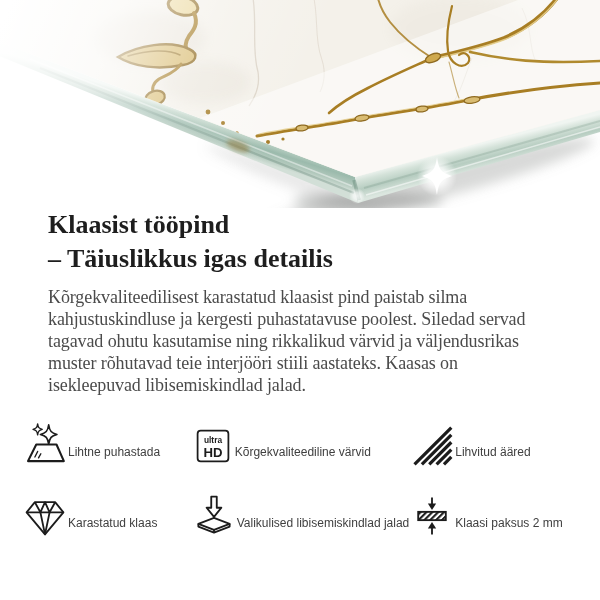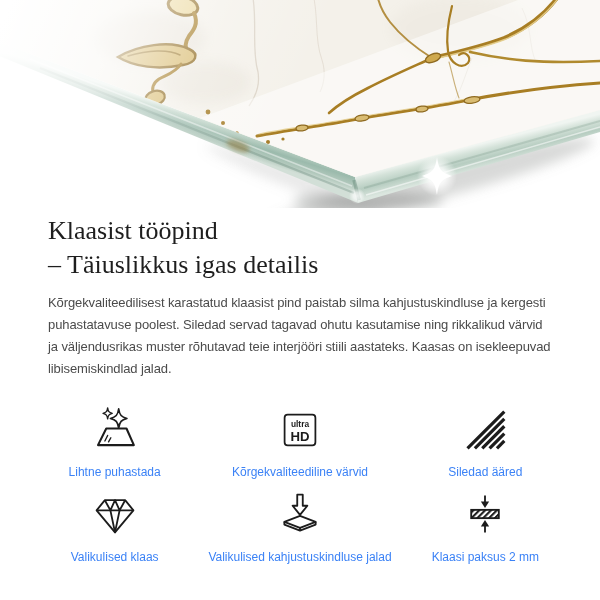--- a/index.html
+++ b/index.html
@@ -6,37 +6,37 @@
   body{
     width:600px;height:600px;overflow:hidden;background:#ffffff;
     font-family:"Liberation Sans",sans-serif;
     -webkit-font-smoothing:antialiased;
   }
   .page{width:600px;height:600px;position:relative;background:#fff}
   .hero{width:600px;height:208px;overflow:hidden}
   .hero svg{display:block}
   .content{padding:0 48px}
   .title{
-    margin:6px 0 0;
+    margin:0 0 0;
     font-family:"Liberation Serif",serif;
-    font-weight:400;
+    font-weight:700;
     font-size:26px;line-height:34px;color:#1e1e1e;
   }
   .desc{
     margin:10px 0 0;max-width:510px;
-    font-size:13px;line-height:22px;color:#4b4b4b;letter-spacing:-0.1px;
+    font-size:18px;line-height:22px;color:#4b4b4b;letter-spacing:-0.1px;font-family:Liberation Serif, serif;
   }
   .features{
     display:grid;grid-template-columns:1fr 1fr 1fr;
     row-gap:12px;margin:26px -26px 0;
   }
-  .feature{display:flex;flex-direction:column;align-items:center;text-align:center}
+  .feature{display:flex;flex-direction:row;align-items:center;text-align:center}
   .fi{height:46px;display:flex;align-items:flex-end;justify-content:center;margin-bottom:13px}
   .fi svg{display:block}
-  .fl{font-size:12px;line-height:14px;color:#3b82f6;white-space:nowrap}
+  .fl{font-size:12px;line-height:14px;color:#404040;white-space:nowrap}
 </style>
 </head>
 <body>
 
 <div class="page">
 
   <div class="hero">
     <svg width="600" height="208" viewBox="0 0 600 208" xmlns="http://www.w3.org/2000/svg">
       <defs>
         <filter id="b8" x="-60%" y="-60%" width="220%" height="220%">
@@ -177,49 +177,49 @@
           <svg width="46" height="46" viewBox="0 0 100 100">
             <g stroke="#1c1c1c" stroke-width="7">
               <line x1="12" y1="92" x2="92" y2="12"></line>
               <line x1="28" y1="92" x2="92" y2="28"></line>
               <line x1="44" y1="92" x2="92" y2="44"></line>
               <line x1="60" y1="92" x2="92" y2="60"></line>
               <line x1="76" y1="92" x2="92" y2="76"></line>
             </g>
           </svg>
         </span>
-        <span class="fl">Siledad ääred</span>
+        <span class="fl">Lihvitud ääred</span>
       </div>
 
       <div class="feature">
         <span class="fi">
           <svg width="46" height="46" viewBox="0 0 100 100">
             <g fill="none" stroke="#1c1c1c" stroke-width="4" stroke-linejoin="round">
               <path d="M28,20 L72,20 L90,42 L50,90 L10,42 Z"></path>
               <path d="M10,42 L90,42"></path>
               <path d="M28,20 L40,42 L50,20 L60,42 L72,20"></path>
               <path d="M40,42 L50,90 L60,42"></path>
             </g>
           </svg>
         </span>
-        <span class="fl">Valikulised klaas</span>
+        <span class="fl">Karastatud klaas</span>
       </div>
 
       <div class="feature">
         <span class="fi">
           <svg width="46" height="46" viewBox="0 0 100 100">
             <g fill="none" stroke="#1c1c1c" stroke-width="4" stroke-linejoin="round">
               <path d="M44,8 L56,8 L56,32 L66,32 L50,52 L34,32 L44,32 Z"></path>
               <path d="M50,54 L84,67 L50,80 L16,67 Z"></path>
               <path d="M16,67 L16,73 L50,86 L84,73 L84,67"></path>
               <path d="M50,80 L50,86"></path>
             </g>
           </svg>
         </span>
-        <span class="fl">Valikulised kahjustuskindluse jalad</span>
+        <span class="fl">Valikulised libisemiskindlad jalad</span>
       </div>
 
       <div class="feature">
         <span class="fi">
           <svg width="46" height="46" viewBox="0 0 100 100">
             <defs>
               <pattern id="hatch4" width="9" height="9" patternUnits="userSpaceOnUse" patternTransform="rotate(45)">
                 <rect width="9" height="9" fill="#ffffff"></rect>
                 <rect width="4.5" height="9" fill="#1c1c1c"></rect>
               </pattern>

